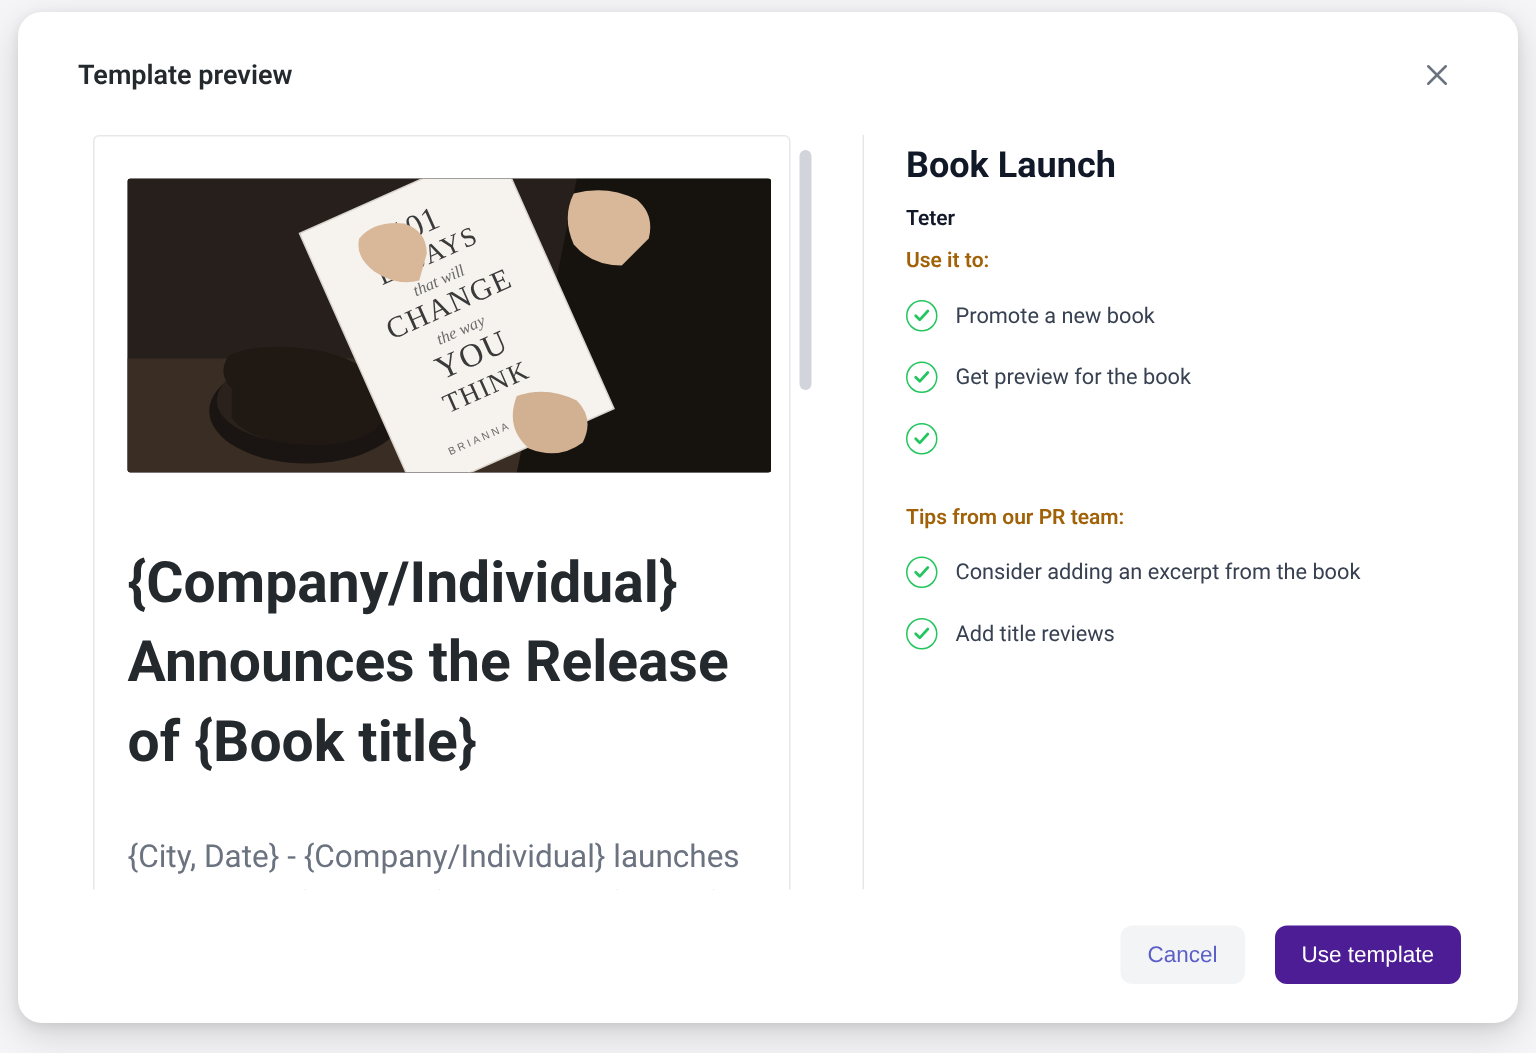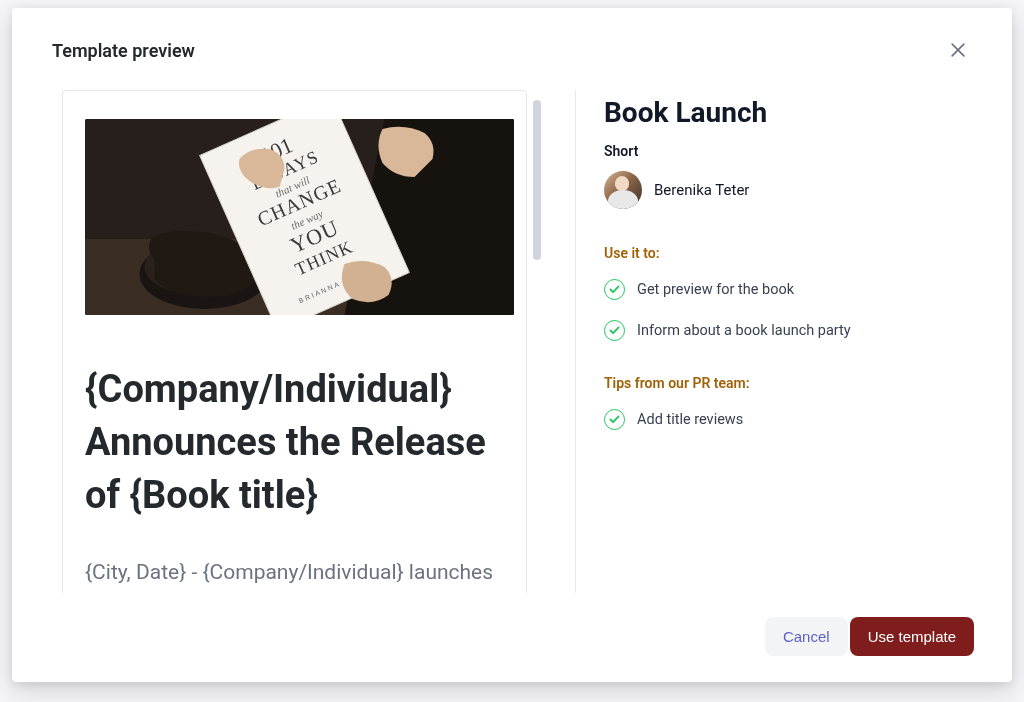--- a/index.html
+++ b/index.html
@@ -14,21 +14,21 @@
       height: 702px;
       position: relative;
     }
     .modal {
       position: absolute;
       top: 8px;
       left: 12px;
       right: 12px;
       bottom: 20px;
       background: #fff;
-      border-radius: 4px;
+      border-radius: 16px;
       box-shadow: 0 8px 24px rgba(0,0,0,0.15), 0 2px 8px rgba(0,0,0,0.08);
       display: flex;
       flex-direction: column;
       overflow: hidden;
     }
     .modal-header {
       padding: 28px 40px 16px 40px;
       display: flex;
       justify-content: space-between;
       align-items: center;
@@ -113,21 +113,21 @@
     .divider {
       width: 1px;
       background: #e5e7eb;
       margin-left: 20px;
     }
     .right-panel {
       flex: 1;
       padding-top: 6px;
     }
     .template-title {
-      font-size: 28px;
+      font-size: 24px;
       font-weight: 700;
       color: #111827;
       margin-bottom: 14px;
     }
     .author-label {
       font-size: 14px;
       font-weight: 600;
       color: #111827;
       margin-bottom: 12px;
     }
@@ -198,36 +198,36 @@
       flex-shrink: 0;
     }
     .check-icon svg {
       width: 11px;
       height: 9px;
     }
     .modal-footer {
       padding: 24px 38px 26px;
       display: flex;
       justify-content: flex-end;
-      gap: 2px;
+      gap: 20px;
     }
     .btn {
       padding: 11px 18px;
       border-radius: 8px;
       font-size: 15px;
       font-weight: 500;
       border: none;
       cursor: pointer;
     }
     .btn-cancel {
       background: #f3f4f6;
       color: #5b5fc7;
     }
     .btn-primary {
-      background: #7f1d1d;
+      background: #4c1d95;
       color: #fff;
     }
   </style>
 </head>
 <body>
 
 <div class="modal">
 
   <div class="modal-header">
     <div class="modal-title">Template preview</div>
@@ -279,48 +279,59 @@
         <p class="doc-body">{City, Date} - {Company/Individual} launches a new book {Book title}, written by {Author}. {Short description of the</p>
       </div>
     </div>
     <div class="scrollbar" style="right:-14px;"></div>
     </div>
 
     <div class="divider"></div>
 
     <div class="right-panel">
       <h2 class="template-title">Book Launch</h2>
-      <div class="author-label">Short</div>
-      <div class="author-row">
-        <div class="avatar"></div>
-        <div class="author-name">Berenika Teter</div>
-      </div>
+      <div class="author-label">Teter</div>
 
       <div class="section-label">Use it to:</div>
       <ul class="check-list">
         <li>
           <span class="check-icon">
               <svg viewBox="0 0 12 10" fill="none" stroke="#22c55e" stroke-width="2" stroke-linecap="round" stroke-linejoin="round">
                 <polyline points="1.5,5 4.5,8 10.5,1.5"></polyline>
               </svg>
             </span>
+          <span>Promote a new book</span>
+        </li>
+        <li>
+          <span class="check-icon">
+              <svg viewBox="0 0 12 10" fill="none" stroke="#22c55e" stroke-width="2" stroke-linecap="round" stroke-linejoin="round">
+                <polyline points="1.5,5 4.5,8 10.5,1.5"></polyline>
+              </svg>
+            </span>
           <span>Get preview for the book</span>
         </li>
         <li>
           <span class="check-icon">
               <svg viewBox="0 0 12 10" fill="none" stroke="#22c55e" stroke-width="2" stroke-linecap="round" stroke-linejoin="round">
                 <polyline points="1.5,5 4.5,8 10.5,1.5"></polyline>
               </svg>
             </span>
-          <span>Inform about a book launch party</span>
         </li>
       </ul>
 
       <div class="section-label">Tips from our PR team:</div>
       <ul class="check-list">
+        <li>
+          <span class="check-icon">
+              <svg viewBox="0 0 12 10" fill="none" stroke="#22c55e" stroke-width="2" stroke-linecap="round" stroke-linejoin="round">
+                <polyline points="1.5,5 4.5,8 10.5,1.5"></polyline>
+              </svg>
+            </span>
+          <span>Consider adding an excerpt from the book</span>
+        </li>
         <li>
           <span class="check-icon">
               <svg viewBox="0 0 12 10" fill="none" stroke="#22c55e" stroke-width="2" stroke-linecap="round" stroke-linejoin="round">
                 <polyline points="1.5,5 4.5,8 10.5,1.5"></polyline>
               </svg>
             </span>
           <span>Add title reviews</span>
         </li>
       </ul>
     </div>

